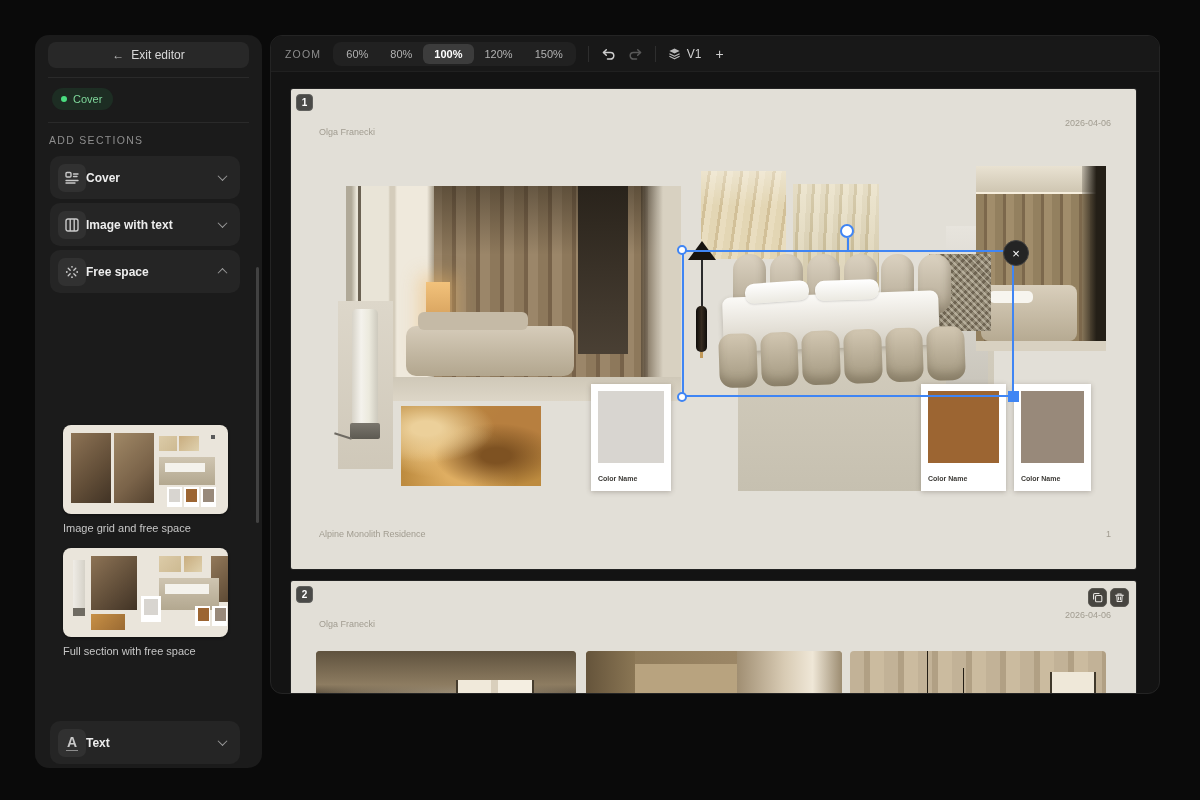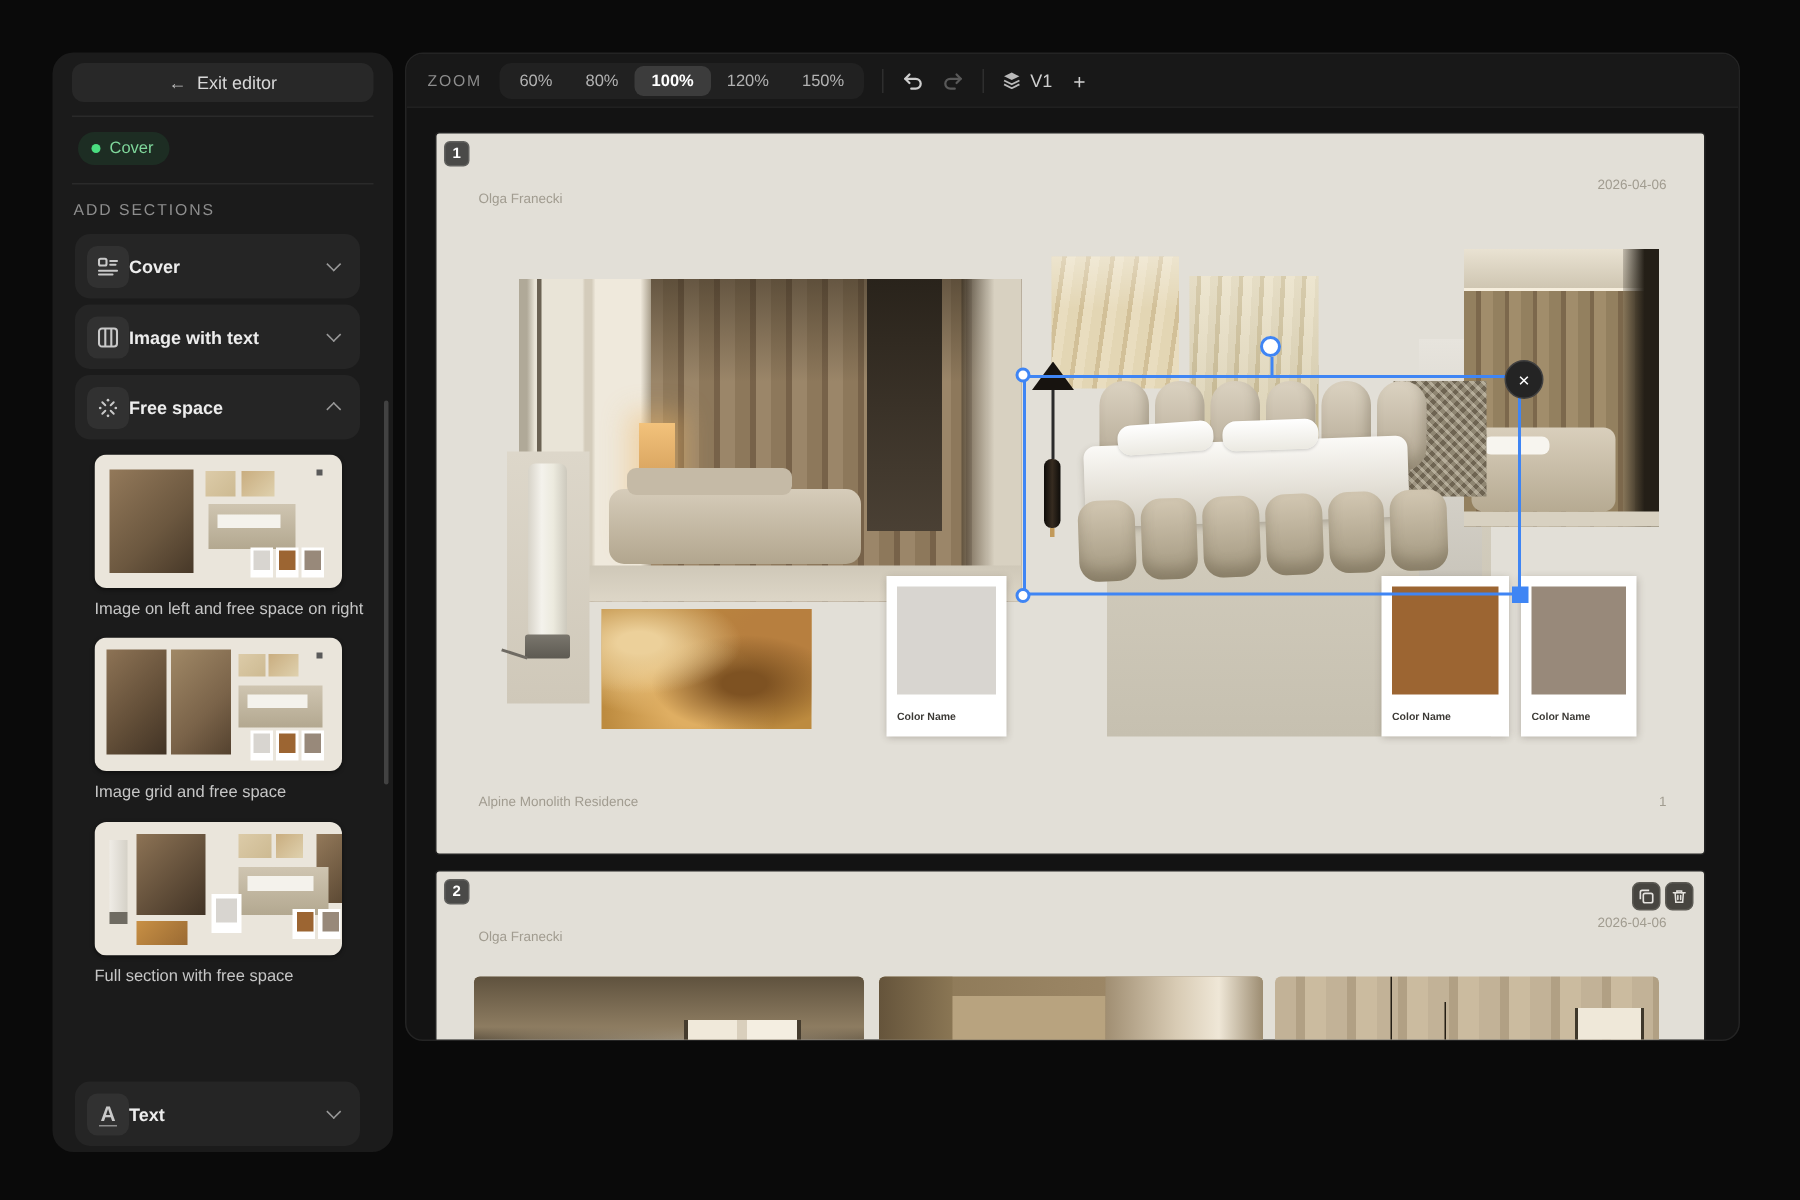--- a/index.html
+++ b/index.html
@@ -231,24 +231,20 @@
       <svg width="14" height="14" viewBox="0 0 14 14" fill="none" stroke="#c9c9c9" stroke-width="1.4">
           <rect x="1" y="1" width="12" height="12" rx="2"></rect>
           <line x1="5.2" y1="1" x2="5.2" y2="13"></line>
           <line x1="9.2" y1="1" x2="9.2" y2="13"></line>
         </svg>
     </span>
     <span class="sec-lbl">Image with text</span>
     <span class="chev down"></span>
   </div>
 
-  <div class="tpl" style="top:268px">
-    <div class="tpl-thumb art1"></div>
-    <div class="tpl-cap">Image on left and free space on right</div>
-  </div>
   <div class="tpl" style="top:513px">
     <div class="tpl-thumb art3"></div>
     <div class="tpl-cap">Full section with free space</div>
   </div>
   <div class="tpl" style="top:390px">
     <div class="tpl-thumb art2"></div>
     <div class="tpl-cap">Image grid and free space</div>
   </div>
 
 

